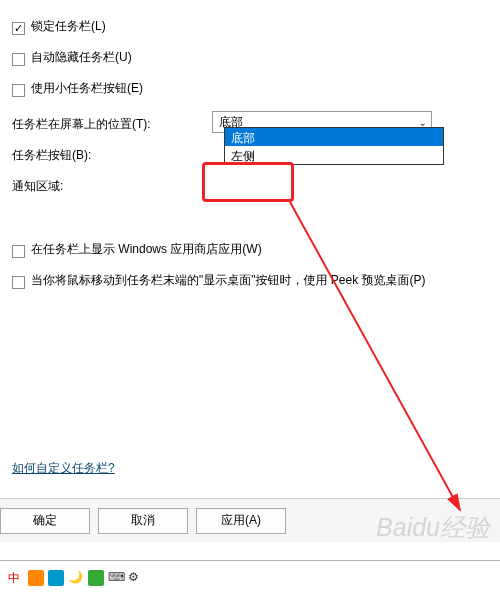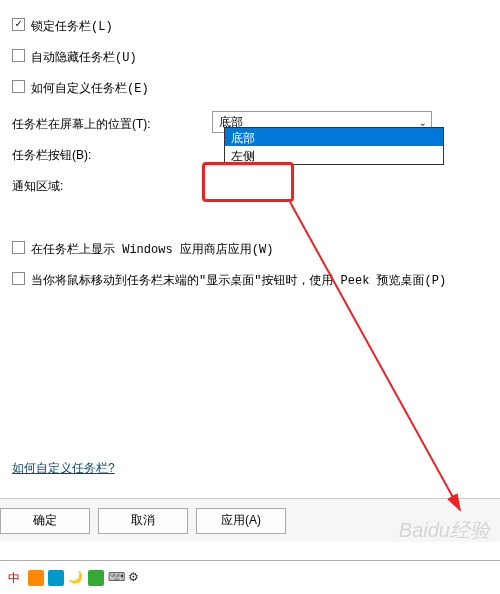--- a/index.html
+++ b/index.html
@@ -10,23 +10,22 @@
       width: 500px;
       height: 594px;
       position: relative;
       overflow: hidden;
     }
     .content {
       padding: 18px 12px 0 12px;
     }
     .checkbox-row {
       display: flex;
-      align-items: flex-start;
+      align-items: flex-end;
       margin-bottom: 14px;
-      font-family: Liberation Mono, monospace;
     }
     .checkbox {
       width: 13px;
       height: 13px;
       border: 1px solid #888;
       margin-right: 6px;
       display: inline-flex;
       align-items: center;
       justify-content: center;
       background: #fff;
@@ -135,21 +134,21 @@
     }
     .tb-icon {
       width: 16px; height: 16px;
       display: inline-block;
     }
     .watermark {
       position: absolute;
       right: 10px;
       bottom: 50px;
       color: rgba(180,180,180,0.5);
-      font-size: 20px;
+      font-size: 25px;
       font-style: italic;
       pointer-events: none;
     }
     .arrow-svg {
       position: absolute;
       left: 0; top: 0;
       width: 500px; height: 594px;
       pointer-events: none;
       z-index: 12;
     }
@@ -161,21 +160,21 @@
   <div class="checkbox-row">
     <span class="checkbox checked"></span>
     <span>锁定任务栏(L)</span>
   </div>
   <div class="checkbox-row">
     <span class="checkbox"></span>
     <span>自动隐藏任务栏(U)</span>
   </div>
   <div class="checkbox-row">
     <span class="checkbox"></span>
-    <span>如何自定义任务栏(E)</span>
+    <span>使用小任务栏按钮(E)</span>
   </div>
 
   <div class="label-row">
     <span class="label-text">任务栏在屏幕上的位置(T):</span>
     <div class="combobox">
       <span>底部</span>
       <span class="combo-arrow">⌄</span>
     </div>
   </div>
 

